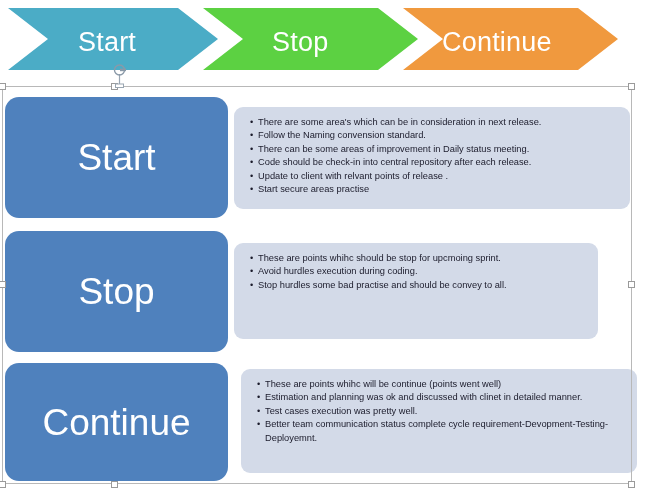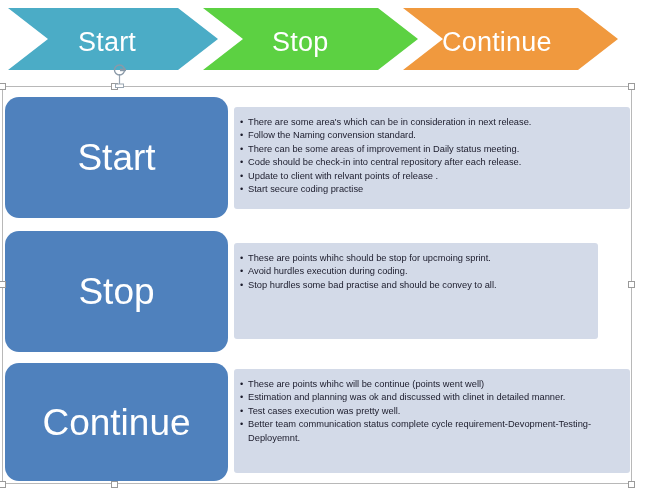--- a/index.html
+++ b/index.html
@@ -80,23 +80,23 @@
   .row-box-label {
     color: #ffffff;
     font-size: 37px;
     font-weight: 400;
     line-height: 1;
     white-space: nowrap;
   }
   .row-panel {
     position: absolute;
     background: #D3DAE8;
-    border-radius: 3px;
+    border-radius: 9px;
     box-sizing: border-box;
-    padding: 9px 10px 6px 6px;
+    padding: 9px 10px 6px 16px;
   }
   .bullet-line {
     display: block;
     position: relative;
     color: #1b1b2b;
     font-size: 9.3px;
     line-height: 13.4px;
     padding-left: 8px;
     white-space: normal;
   }
@@ -115,21 +115,21 @@
   #row-start .row-panel { left: 234px; top: 10px; width: 396px; height: 102px; }
 
   
   #row-stop         { top: 231px; }
   #row-stop .row-box    { top: 0;   width: 223px; height: 121px; }
   #row-stop .row-panel  { left: 234px; top: 12px; width: 364px; height: 96px; }
 
   
   #row-continue     { top: 363px; }
   #row-continue .row-box   { top: 0;   width: 223px; height: 118px; }
-  #row-continue .row-panel { left: 234px; top: 6px; width: 396px; height: 104px; }
+  #row-continue .row-panel { left: 241px; top: 6px; width: 396px; height: 104px; }
 </style>
 </head>
 <body>
 
 <div id="chevron-ribbon">
   <svg width="650" height="66" viewBox="0 0 650 66">
 
     <path d="M 8,2 L 178,2 L 218,33 L 178,64 L 8,64 L 48,33 Z" fill="#4BACC6"></path>
 
     <path d="M 203,2 L 378,2 L 418,33 L 378,64 L 203,64 L 243,33 Z" fill="#5CD142"></path>
@@ -144,21 +144,21 @@
 <div class="row" id="row-start">
   <div class="row-box">
     <span class="row-box-label">Start</span>
   </div>
   <div class="row-panel">
     <span class="bullet-line">There are  some area's which can be in consideration in next release.</span>
     <span class="bullet-line">Follow the Naming convension standard.</span>
     <span class="bullet-line">There can be  some areas of improvement in Daily status meeting.</span>
     <span class="bullet-line">Code should be  check-in into central  repository after each release.</span>
     <span class="bullet-line">Update to client with relvant points of release .</span>
-    <span class="bullet-line">Start secure coding practise</span>
+    <span class="bullet-line">Start secure areas practise</span>
   </div>
 </div>
 
 <div class="row" id="row-stop">
   <div class="row-box">
     <span class="row-box-label">Stop</span>
   </div>
   <div class="row-panel">
     <span class="bullet-line">These are points whihc should be stop for upcmoing sprint.</span>
     <span class="bullet-line">Avoid hurdles  execution during coding.</span>

